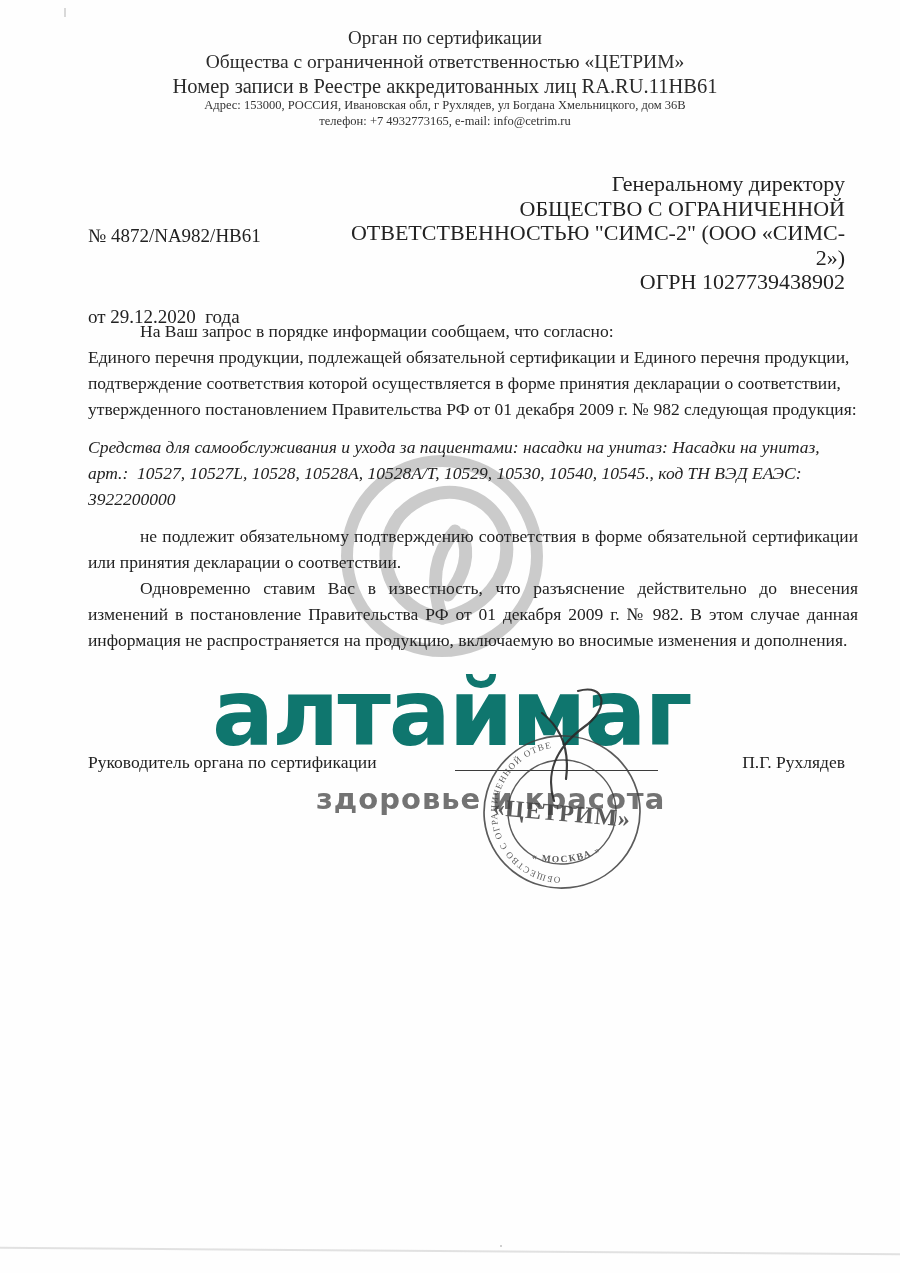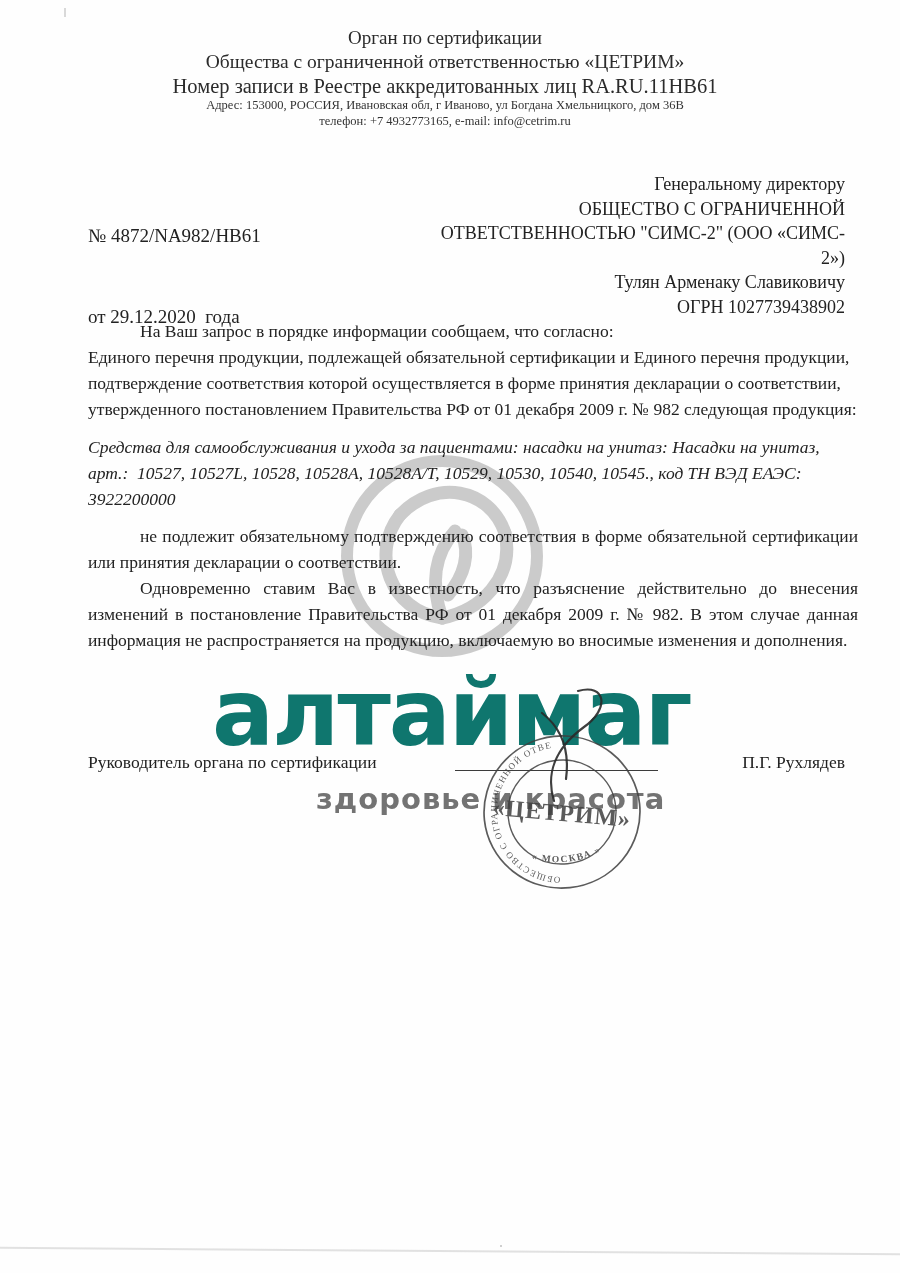--- a/index.html
+++ b/index.html
@@ -7,21 +7,21 @@
         font-family:"Liberation Serif", serif;color:#222222;}
   
   .letterhead{position:absolute;left:80px;top:26px;width:730px;text-align:center;z-index:2;color:#2b2b2b;}
   .lh1{font-size:19px;line-height:24px;}
   .lh2{font-size:19.5px;line-height:24px;text-align:center;}
   .lh3{font-size:20.5px;line-height:24px;}
   .lh-small{font-size:12.5px;line-height:15.5px;color:#333;}
   
   .ref{position:absolute;left:88px;top:168px;font-size:19px;line-height:27px;z-index:2;white-space:pre;}
   
-  .recipient{position:absolute;right:55px;top:172px;text-align:right;font-size:18px;line-height:24.5px;z-index:2;}
+  .recipient{position:absolute;right:55px;top:172px;text-align:right;font-size:22px;line-height:24.5px;z-index:2;}
   
   .body-col{position:absolute;left:88px;top:318px;width:770px;font-size:17.5px;line-height:26px;z-index:2;}
   .p-indent{text-indent:52px;}
   .p-just{text-align:justify;text-align-last:left;}
   .mt1{margin-top:12px;}
   .mt2{margin-top:11px;}
   .ws{white-space:pre-wrap;font-style:italic;}
   
   .sig-title{position:absolute;left:88px;top:752px;font-size:17.5px;z-index:2;}
   .sig-line{position:absolute;left:455px;top:770px;width:203px;border-top:1.6px solid #3c3c3c;z-index:2;}
@@ -61,35 +61,34 @@
     </g>
   </svg>
 
   <div class="wm-brand">алтаймаг</div>
   <div class="wm-tagline">здоровье и красота</div>
 
   <div class="letterhead">
     <div class="lh1">Орган по сертификации</div>
     <div class="lh2">Общества с ограниченной ответственностью «ЦЕТРИМ»</div>
     <div class="lh3">Номер записи в Реестре аккредитованных лиц RA.RU.11НВ61</div>
-    <div class="lh-small">Адрес: 153000, РОССИЯ, Ивановская обл, г Иваново, ул Богдана Хмельницкого, дом 36В</div>
+    <div class="lh-small">Адрес: 153000, РОССИЯ, Ивановская обл, г Рухлядев, ул Богдана Хмельницкого, дом 36В</div>
     <div class="lh-small">телефон: +7 4932773165, e-mail: info@cetrim.ru</div>
   </div>
 
   <div class="ref">
     <div>№ 4872/NA982/НВ61</div>
     <div>от 29.12.2020  года</div>
   </div>
 
   <div class="recipient">
     <div>Генеральному директору</div>
     <div>ОБЩЕСТВО С ОГРАНИЧЕННОЙ</div>
     <div>ОТВЕТСТВЕННОСТЬЮ "СИМС-2" (ООО «СИМС-</div>
     <div>2»)</div>
-    <div>Тулян Арменаку Славиковичу</div>
     <div>ОГРН 1027739438902</div>
   </div>
 
   <div class="body-col">
     <div class="p-indent">На Ваш запрос в порядке информации сообщаем, что согласно:</div>
     <div>Единого перечня продукции, подлежащей обязательной сертификации и Единого перечня продукции, подтверждение соответствия которой осуществляется в форме принятия декларации о соответствии, утвержденного постановлением Правительства РФ от 01 декабря 2009 г. № 982 следующая продукция:</div>
     <div class="mt1 ws">Средства для самообслуживания и ухода за пациентами: насадки на унитаз: Насадки на унитаз, арт.:  10527, 10527L, 10528, 10528A, 10528A/T, 10529, 10530, 10540, 10545., код ТН ВЭД ЕАЭС: 3922200000</div>
     <div class="mt2 p-indent p-just">не подлежит обязательному подтверждению соответствия в форме обязательной сертификации или принятия декларации о соответствии.</div>
     <div class="p-indent p-just">Одновременно ставим Вас в известность, что разъяснение действительно до внесения изменений в постановление Правительства РФ от 01 декабря 2009 г. № 982. В этом случае данная информация не распространяется на продукцию, включаемую во вносимые изменения и дополнения.</div>
   </div>

